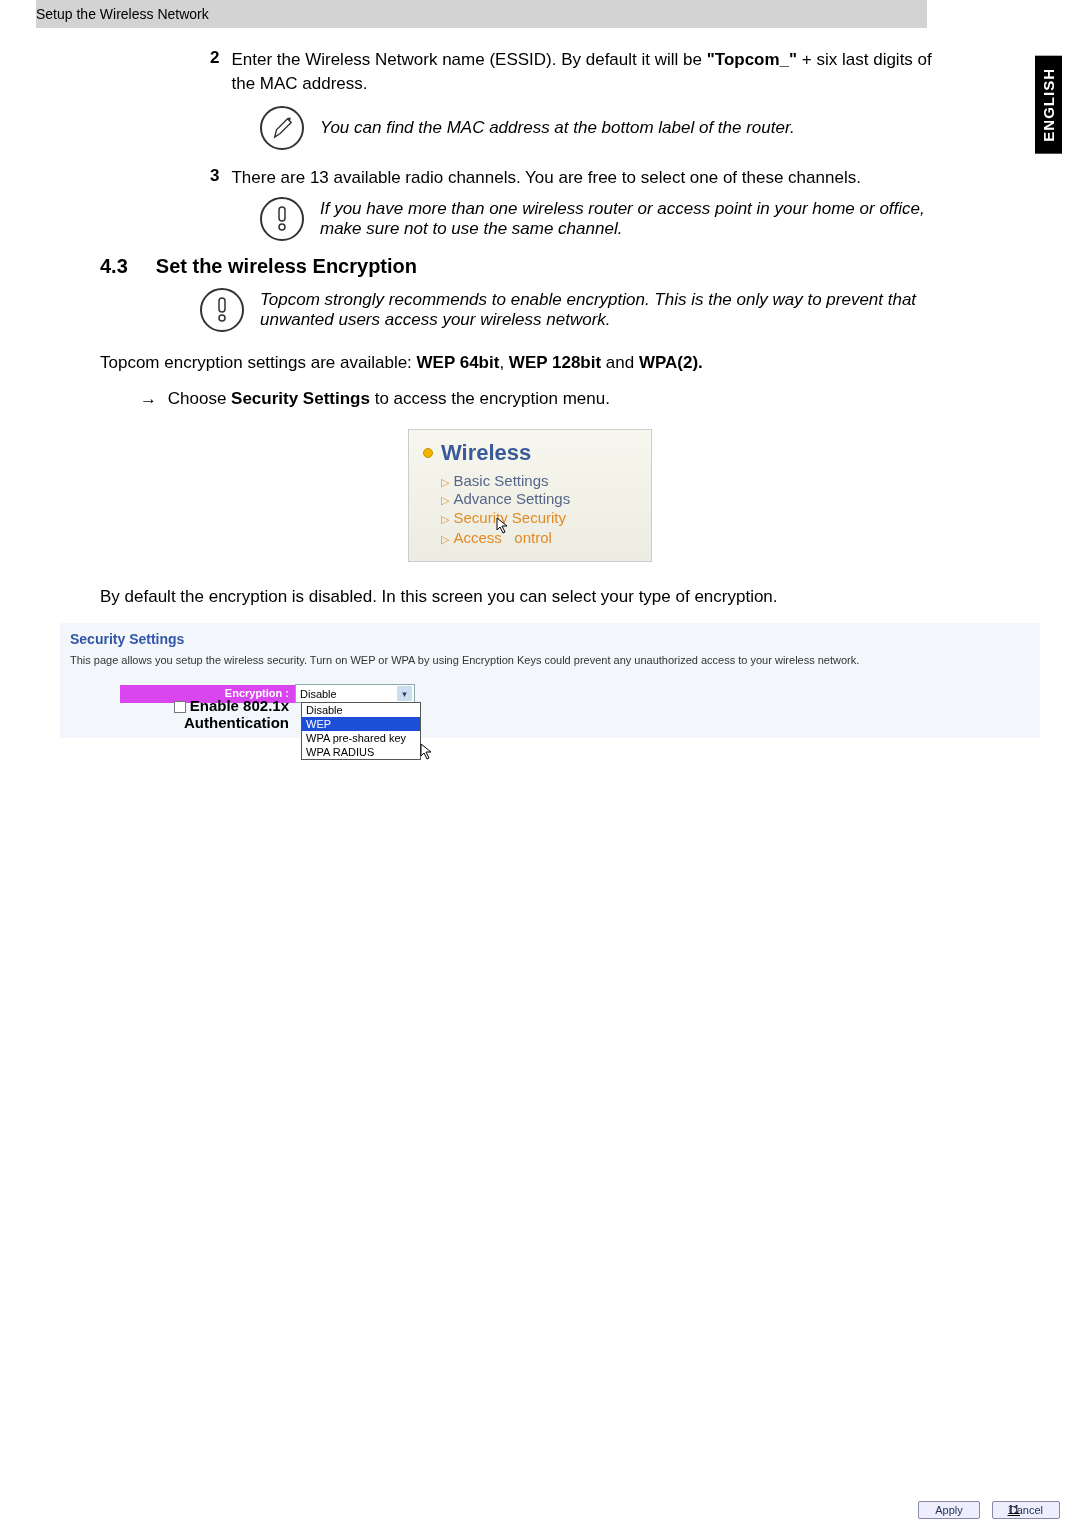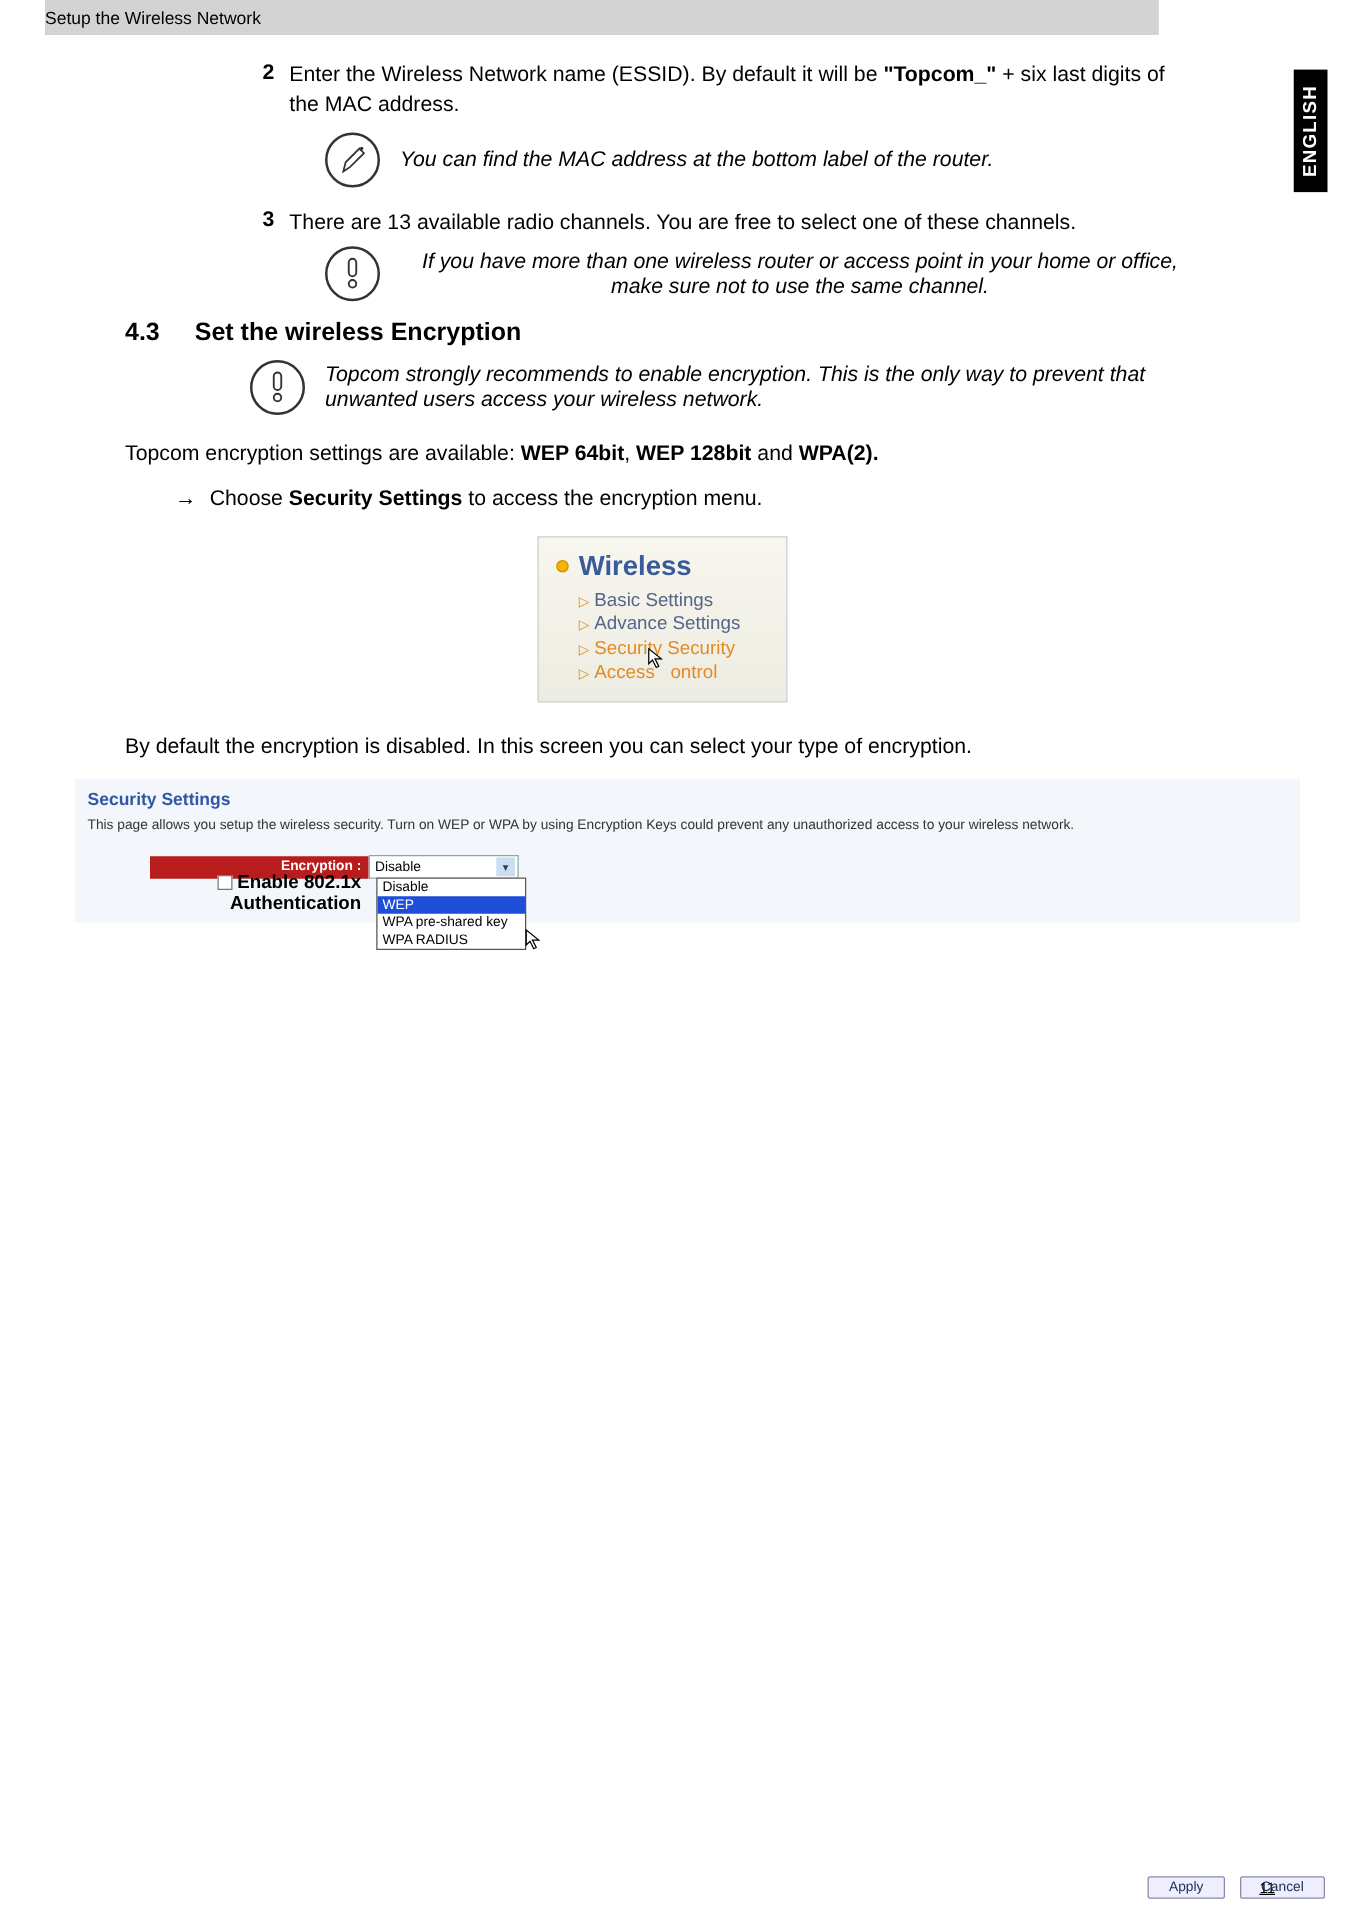--- a/index.html
+++ b/index.html
@@ -44,51 +44,51 @@
   .step { display:flex; margin: 10px 0 6px 110px; }
   .step-num { font-weight: bold; margin-right: 12px; }
   .step-text { flex:1; line-height: 1.4; }
   .note-row { display:flex; align-items:center; margin: 10px 0 16px 160px; }
   .note-icon {
     width: 44px; height: 44px; border: 2px solid #333; border-radius: 50%;
     display:flex; align-items:center; justify-content:center; margin-right: 16px;
     flex-shrink:0; position:relative;
   }
   .note-icon svg { width: 22px; height: 28px; }
-  .warn-row { display:flex; align-items:center; margin: 8px 0 14px 160px; text-align: center; }
+  .warn-row { display:flex; align-items:center; margin: 8px 0 14px 160px; }
   .warn-row2 { display:flex; align-items:center; margin: 8px 0 20px 100px; }
   .italic { font-style: italic; }
   .arrow-line { margin: 10px 0 20px 40px; }
   .arrow { font-family: Arial; margin-right: 6px;}
   .section-head { font-weight: bold; font-size: 20px; margin: 10px 0 10px 0; display:flex;}
   .sec-num { margin-right: 28px; margin-left: 0;}
   .para { margin: 10px 0 14px 0; line-height:1.35; }
   .menu-img {
-    width: 200px; margin: 14px auto 24px auto; border: 1px solid #ccc;
+    width: 244px; margin: 14px auto 24px auto; border: 1px solid #ccc;
     background: linear-gradient(#f7f7ef, #ecece2);
     padding: 10px 14px 14px 14px;
   }
   .menu-title { color:#3a5b99; font-size: 22px; font-weight: bold; display:flex; align-items:center; margin-bottom:6px;}
   .bullet-o { width:10px;height:10px;border-radius:50%;background:#f5b400;margin-right:8px;border:1px solid #c89000;}
   .menu-item { color:#568; font-size:15px; margin: 1px 0 1px 18px; cursor:default;}
   .menu-item.hl { color:#e38a24; }
   .tri { color:#e38a24; margin-right:4px; font-size:11px;}
   .cursor-txt { position:relative; display:inline-block;}
   .cursor-svg { position:absolute; left:55px; top:8px; width:15px;height:18px;}
   
   .sec-panel {
     margin: 0 0 0 -40px; width: 980px;
     background: #f3f6fa; border: none;
     padding: 8px 10px 14px 10px;
   }
   .sec-title { color:#3156a8; font-weight:bold; font-size:14px; margin-bottom:6px;}
   .sec-desc { font-size:11px; color:#333; margin-bottom:16px; line-height:1.3;}
   .form-row { display:flex; align-items:center; margin-left:50px; position:relative; height:20px;}
   .form-label {
-    background:#b91c1c; color:#fff; font-size:11px; font-weight:bold;
+    background:#d946ef; color:#fff; font-size:11px; font-weight:bold;
     text-align:right; padding:2px 6px; width:175px; height:18px;
   }
   .form-label2 { font-size:15px; font-weight:bold; padding:2px 6px; text-align:right; width:175px;}
   .select-box { border:1px solid #8aa; background:#fff; font-size:11px; width:120px; height:19px; display:flex; align-items:center; justify-content:space-between; padding:0 2px 0 4px;}
   .select-arrow { background:#cde; width:15px;height:15px; display:flex;align-items:center;justify-content:center; font-size:9px; color:#246;}
   .dropdown {
     position:absolute; left:231px; top:18px; background:#fff; border:1px solid #555;
     font-size:11px; width:120px; z-index:2;
   }
   .dd-opt { padding:1px 4px; }

